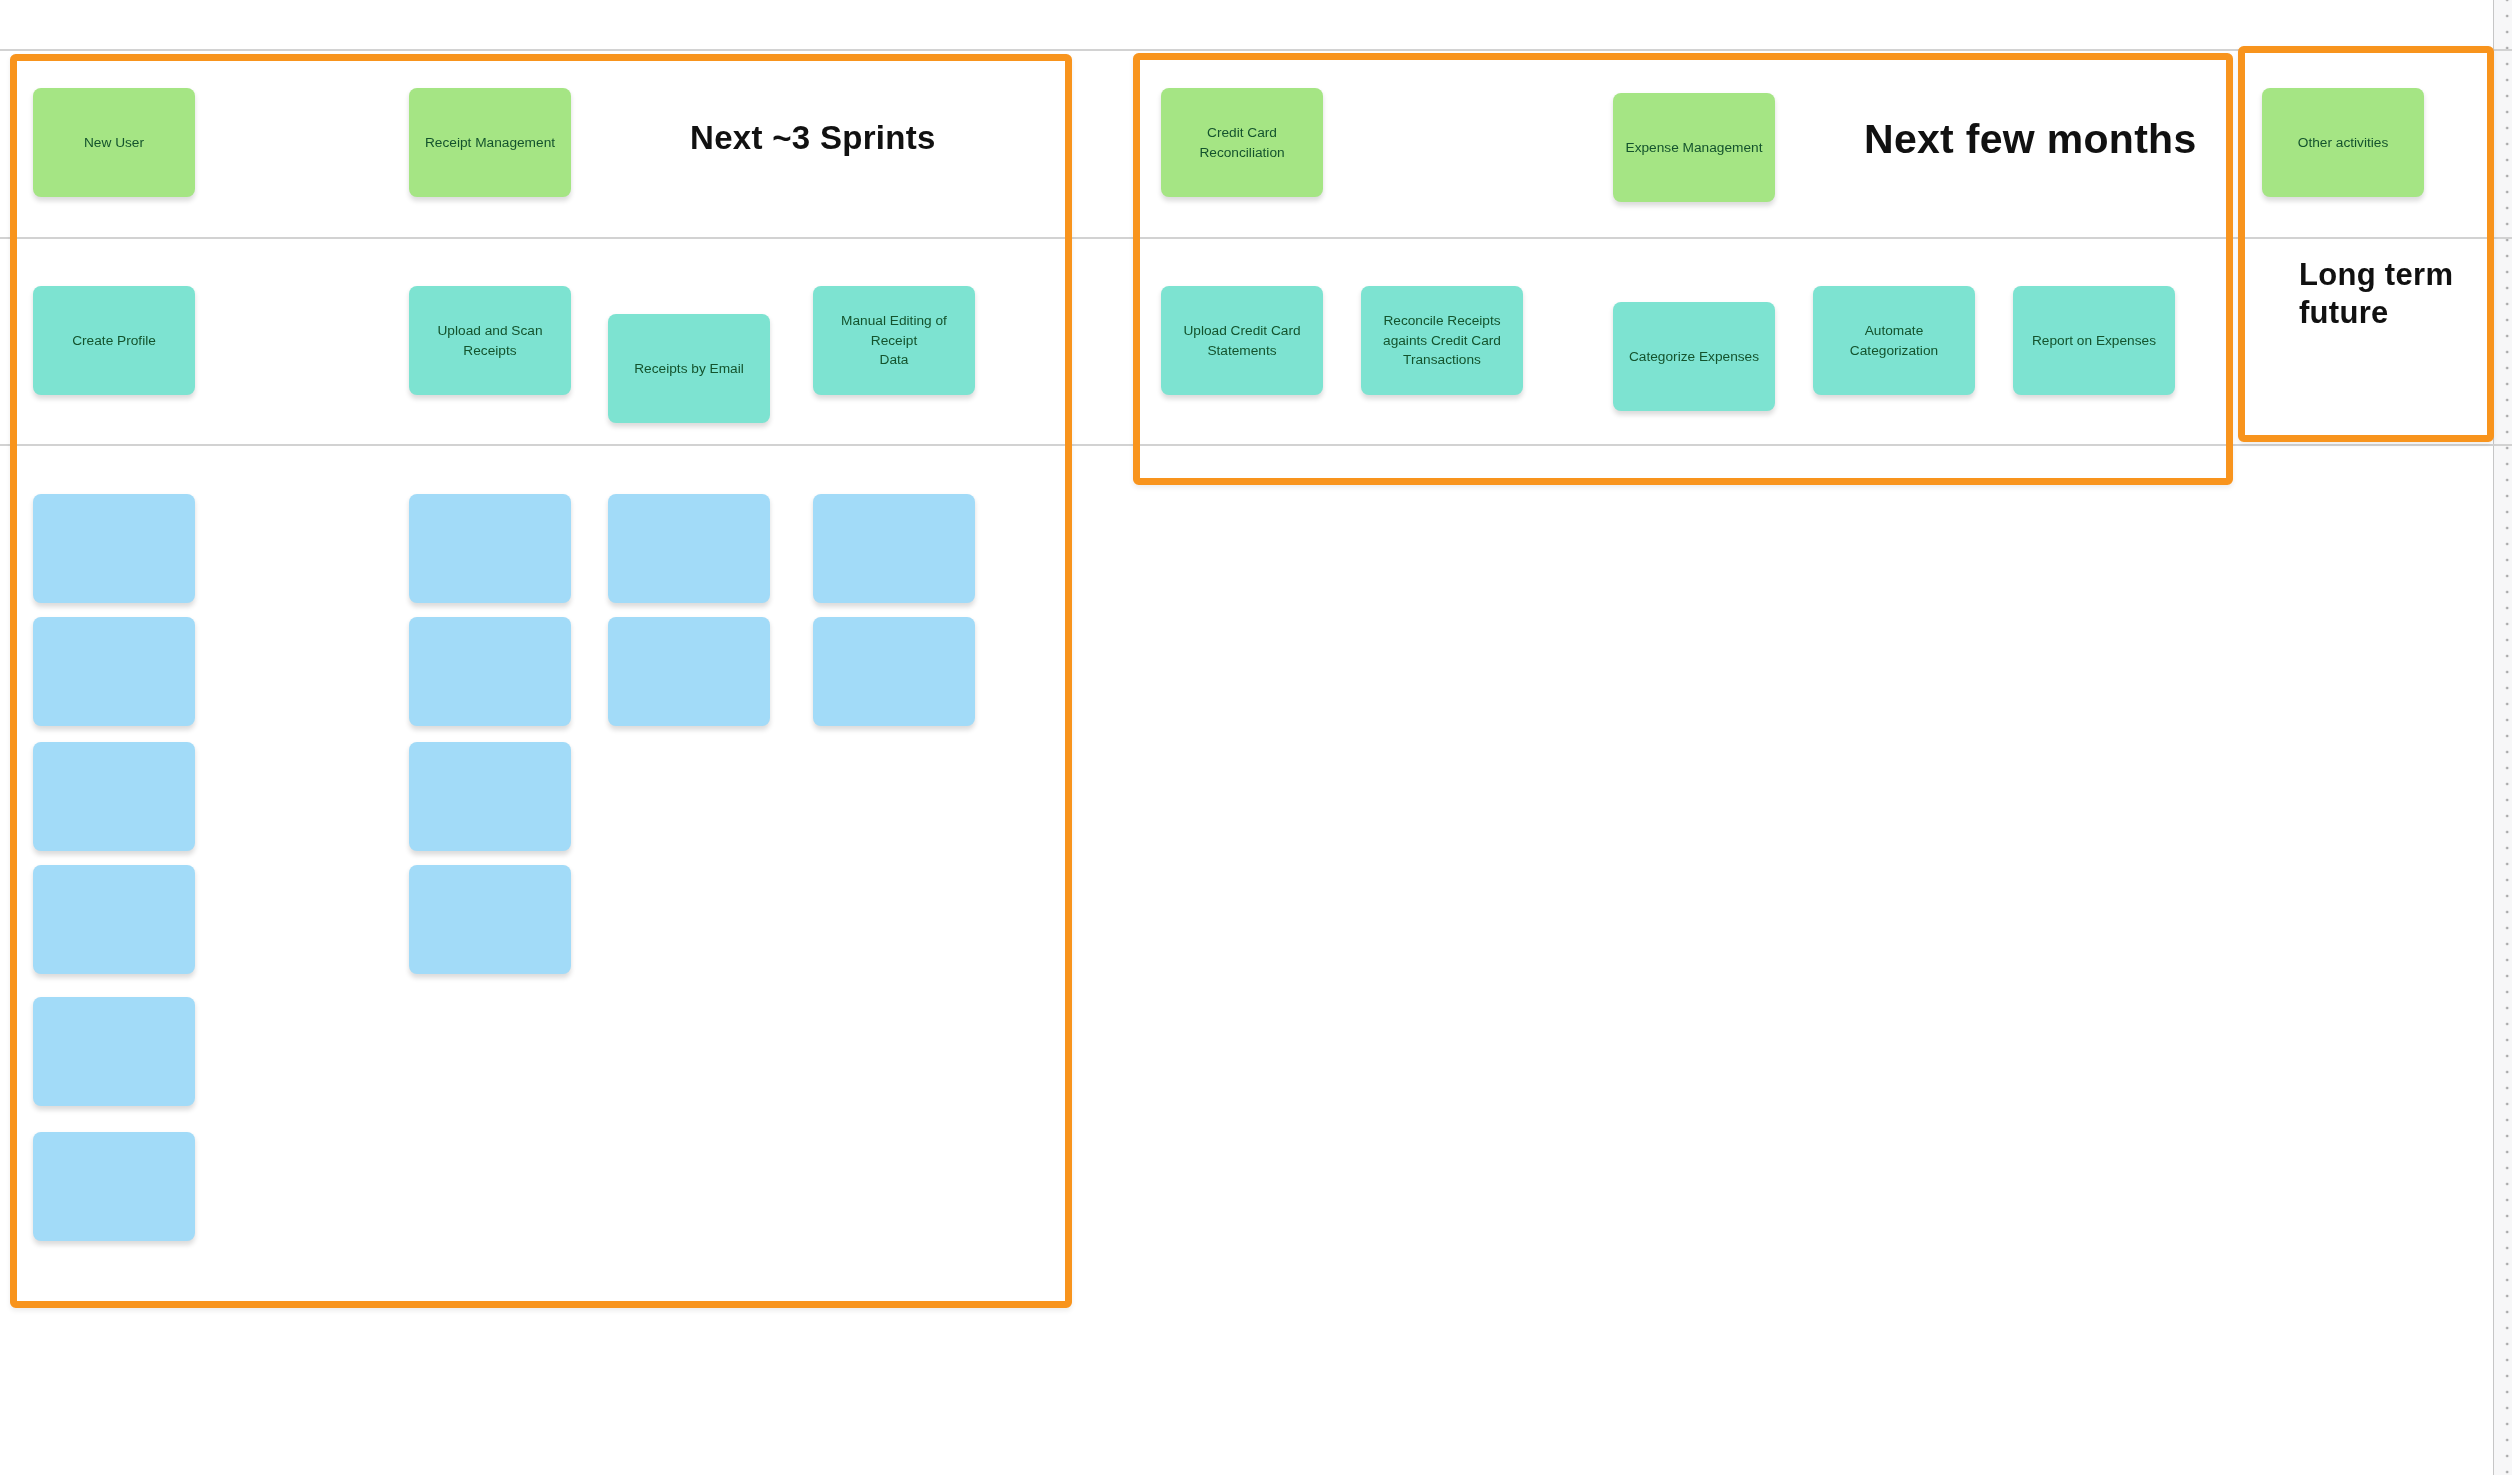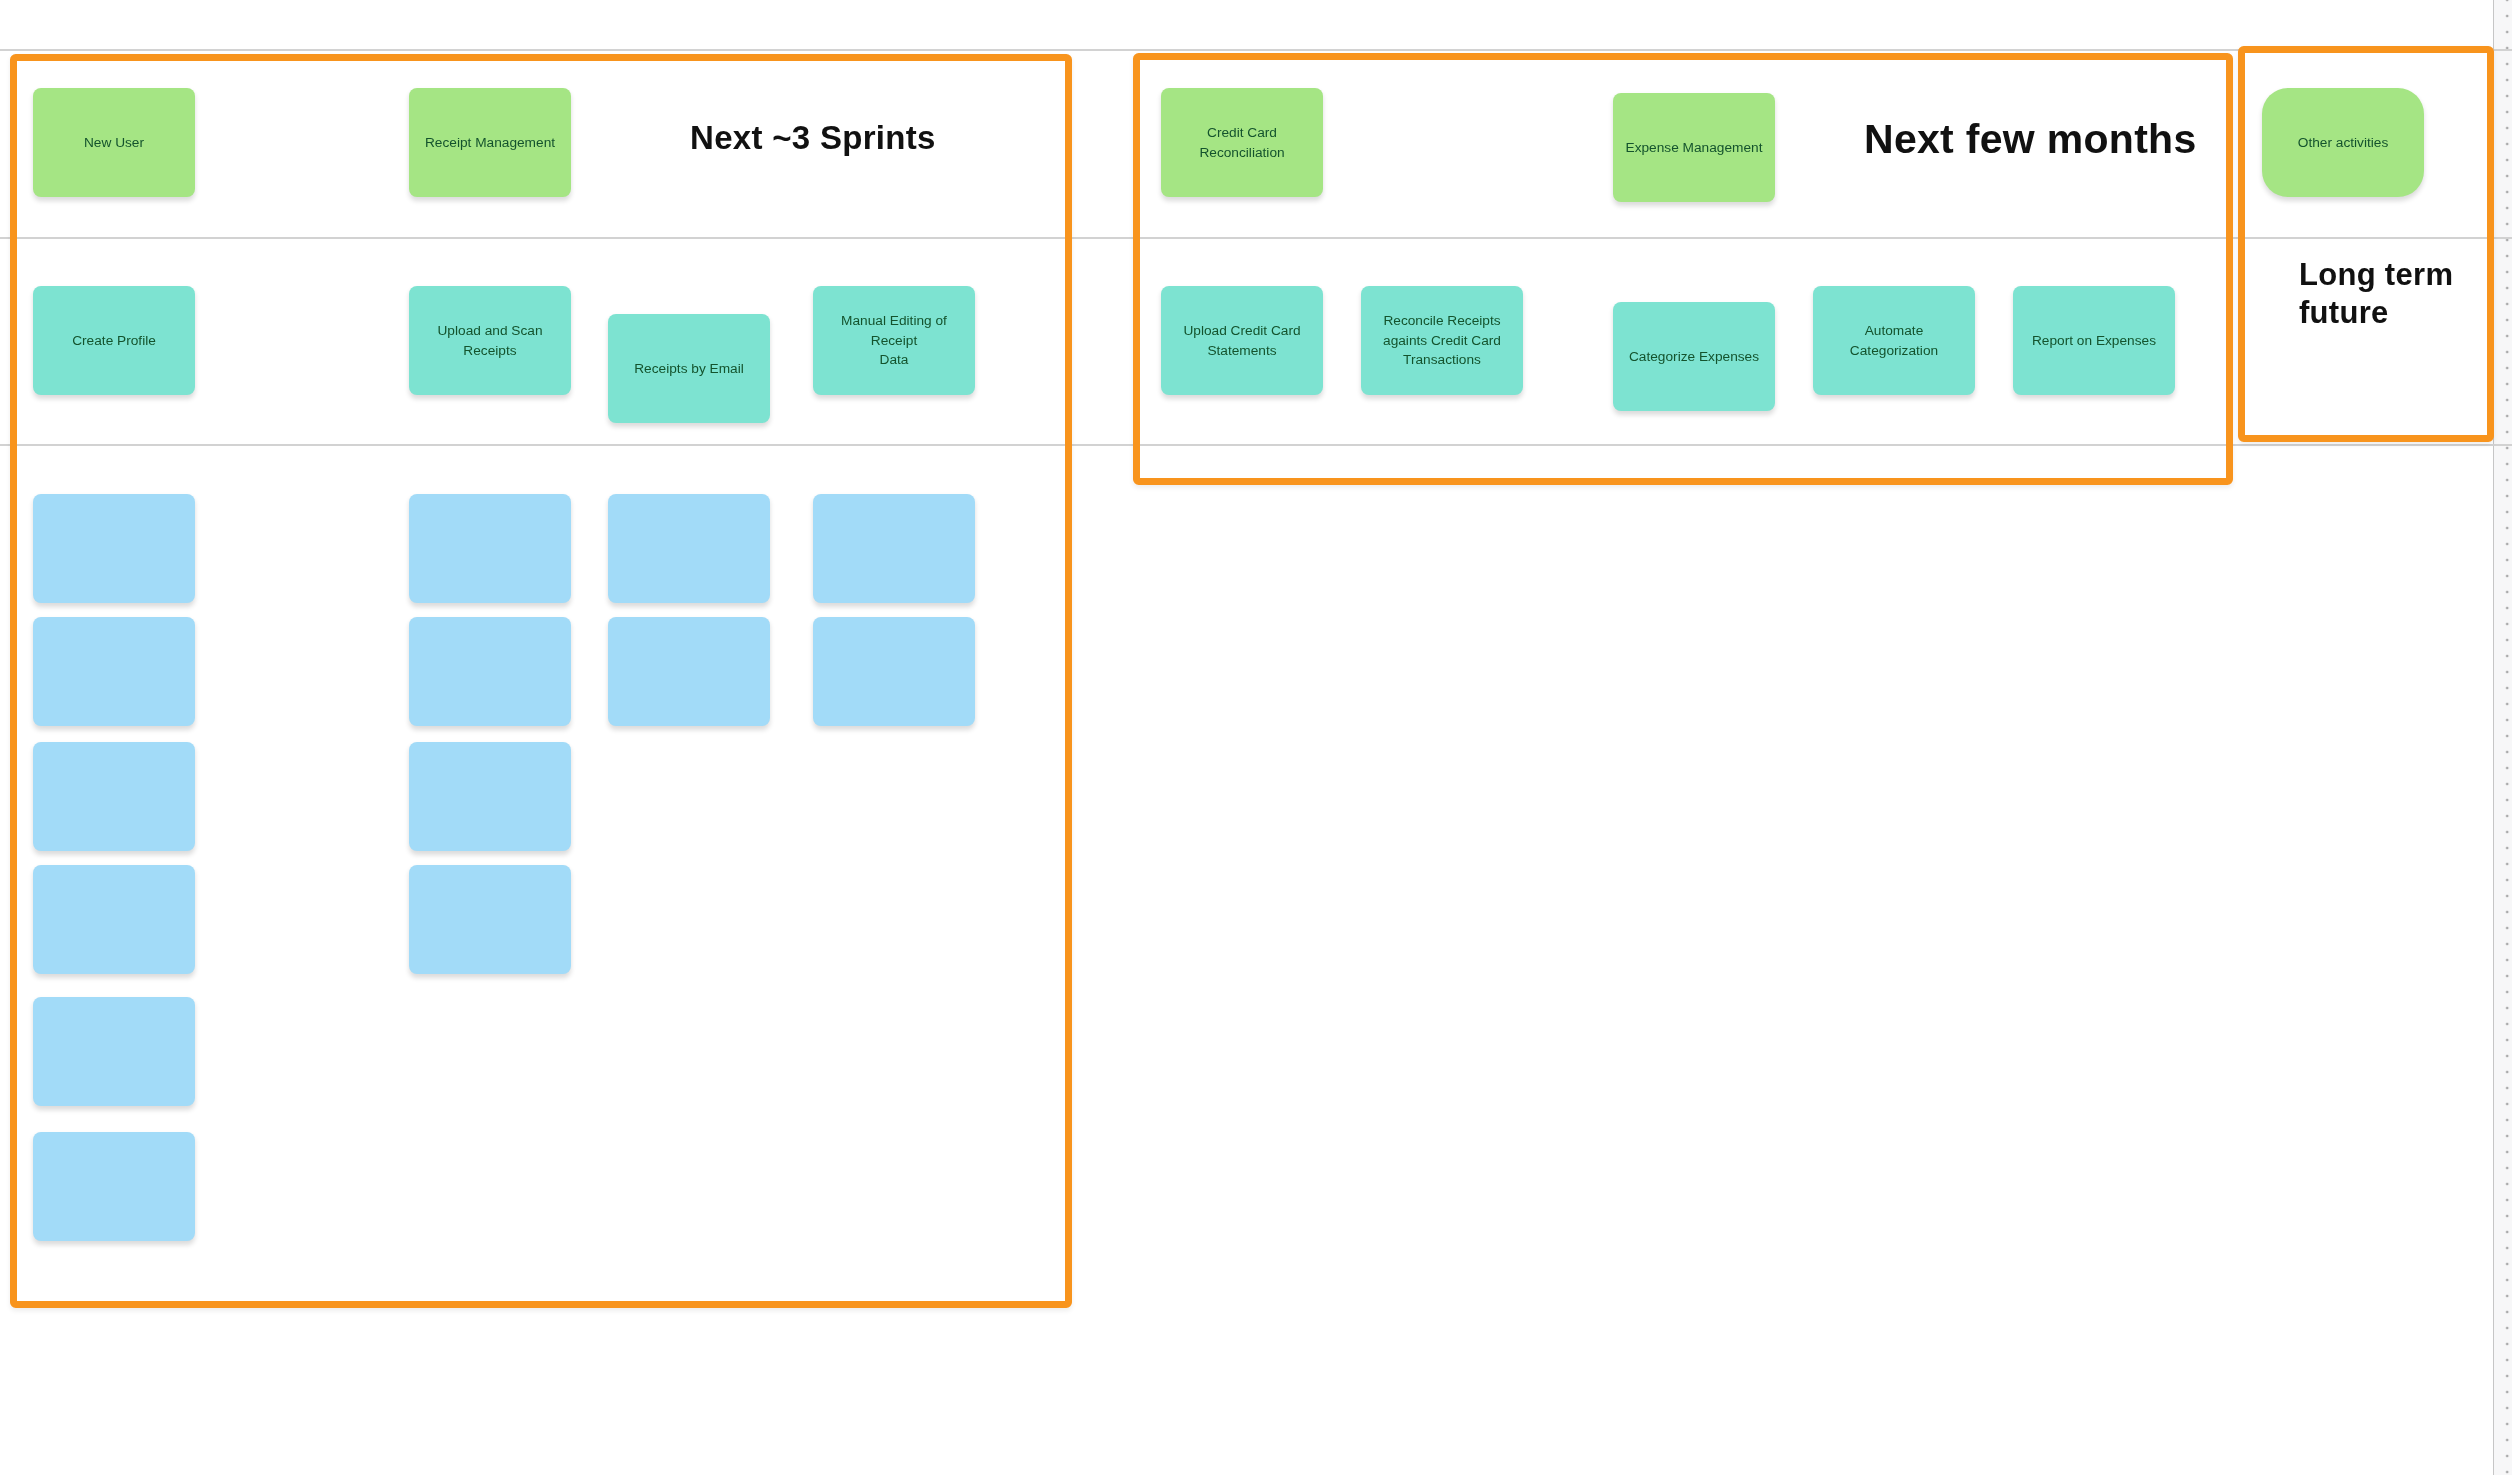--- a/index.html
+++ b/index.html
@@ -94,21 +94,21 @@
 
   <h1 class="board-title" id="title-sprints">Next ~3 Sprints</h1>
   <h1 class="board-title" id="title-months">Next few months</h1>
   <h1 class="board-title" id="title-future">Long term future</h1>
 
   <div id="stickies">
       <div class="sticky" style="left: 33px; top: 88px; background: rgb(165, 229, 132);">New User</div>
       <div class="sticky" style="left: 409px; top: 88px; background: rgb(165, 229, 132);">Receipt Management</div>
       <div class="sticky" style="left: 1161px; top: 88px; background: rgb(165, 229, 132);">Credit Card Reconciliation</div>
       <div class="sticky" style="left: 1613px; top: 93px; background: rgb(165, 229, 132);">Expense Management</div>
-      <div class="sticky" style="left: 2262px; top: 88px; background: rgb(165, 229, 132); border-radius: 26px;">Other activities</div>
+      <div class="sticky" style="left: 2262px; top: 88px; background: rgb(165, 229, 132);">Other activities</div>
       <div class="sticky" style="left: 33px; top: 286px; background: rgb(125, 227, 209);">Create Profile</div>
       <div class="sticky" style="left: 409px; top: 286px; background: rgb(125, 227, 209);">Upload and Scan
 Receipts</div>
       <div class="sticky" style="left: 608px; top: 286px; background: rgb(125, 227, 209); margin-top: 28px;">Receipts by Email</div>
       <div class="sticky" style="left: 813px; top: 286px; background: rgb(125, 227, 209);">Manual Editing of Receipt
 Data</div>
       <div class="sticky" style="left: 1161px; top: 286px; background: rgb(125, 227, 209);">Upload Credit Card
 Statements</div>
       <div class="sticky" style="left: 1361px; top: 286px; background: rgb(125, 227, 209);">Reconcile Receipts
 againts Credit Card

